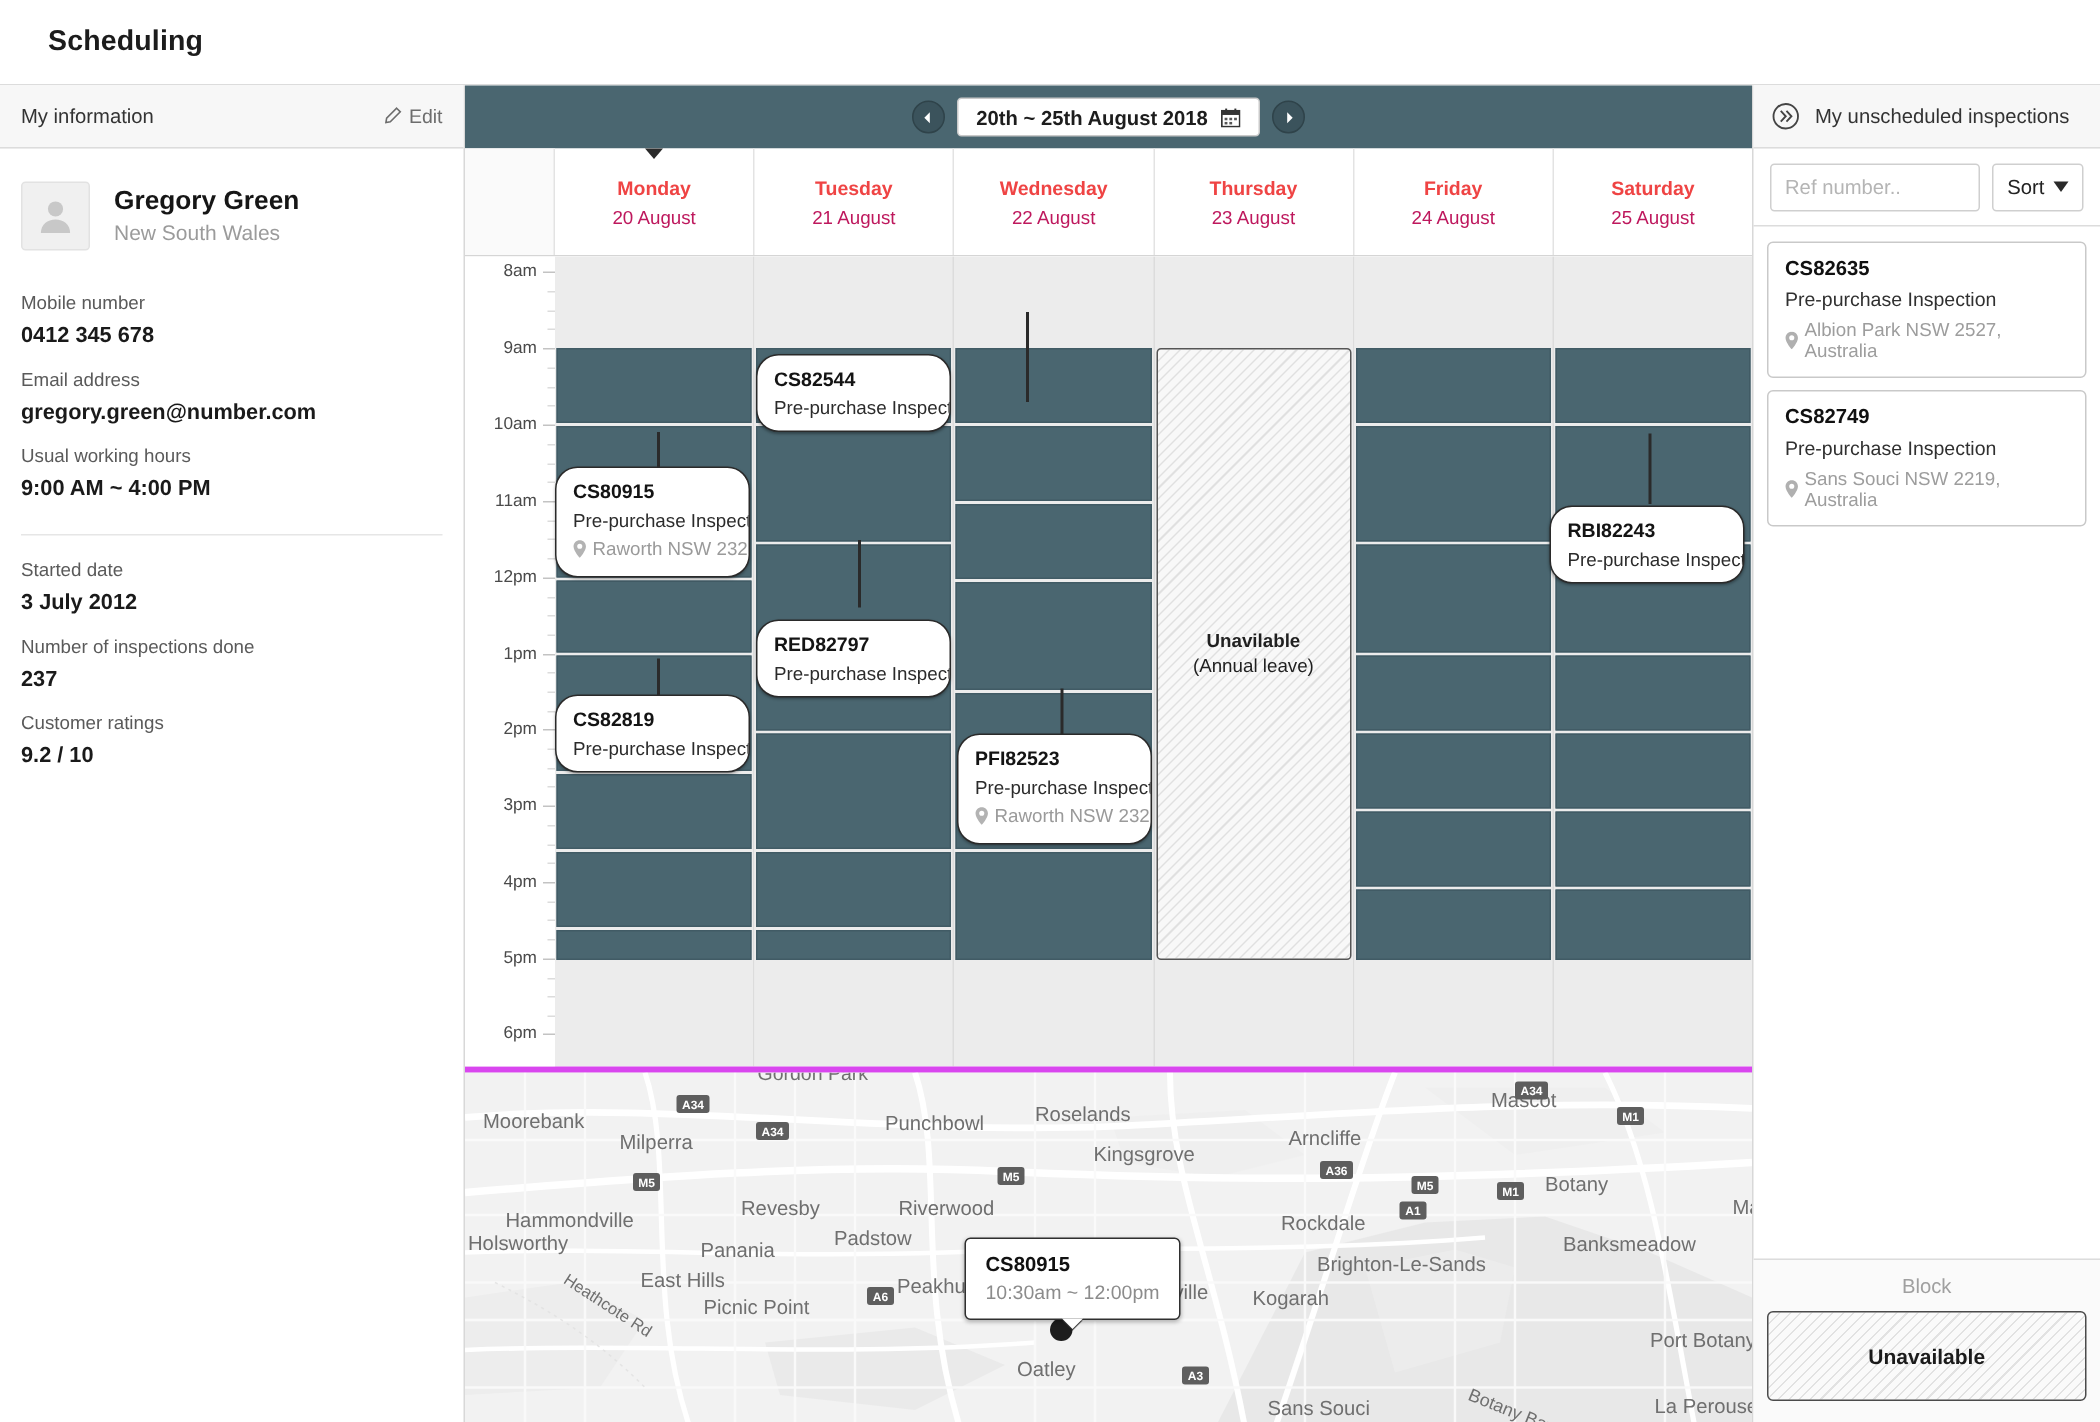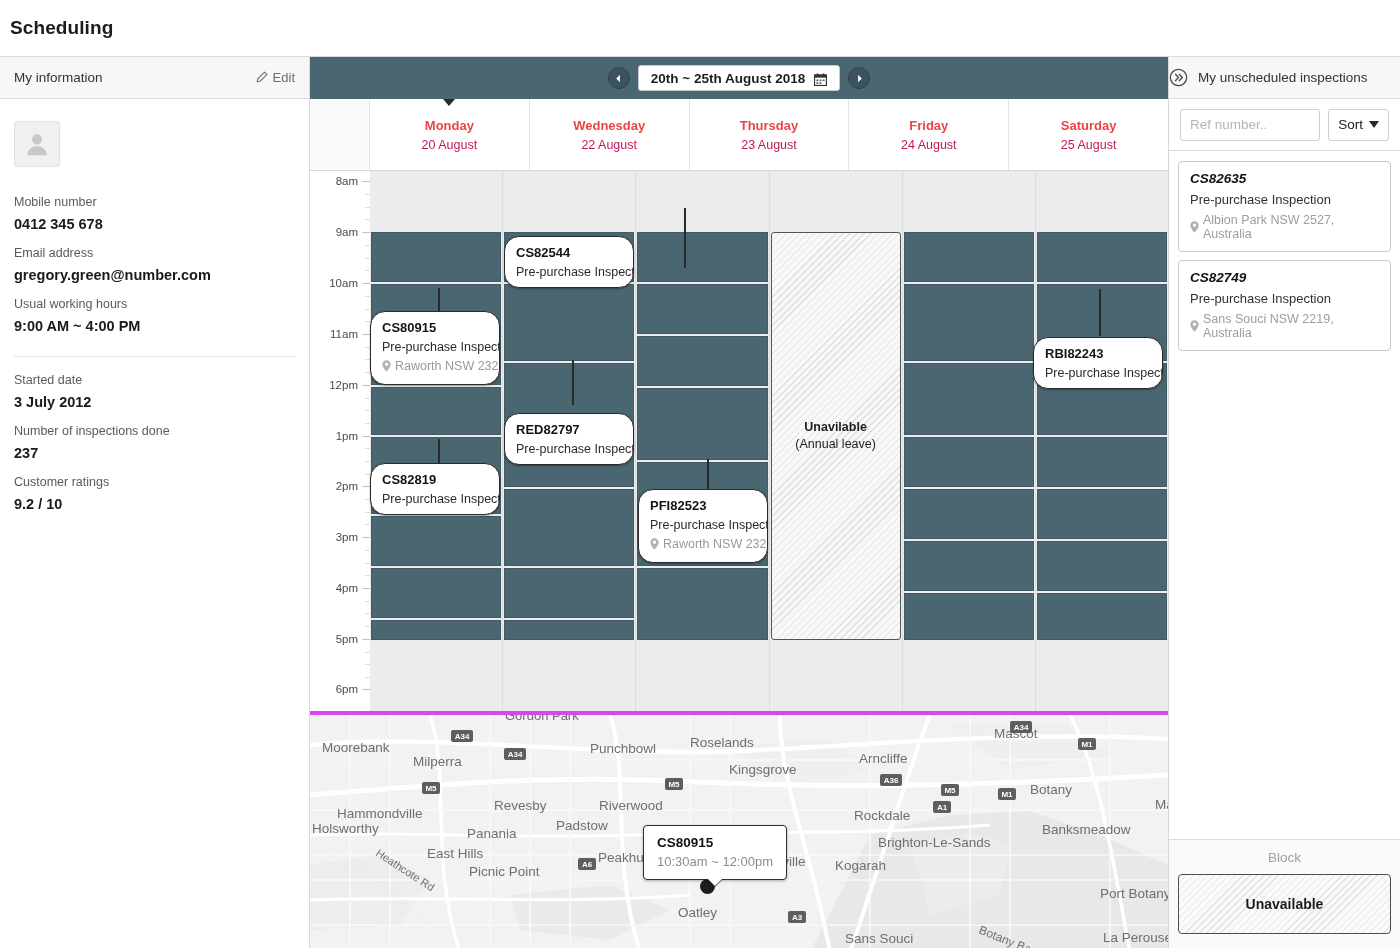--- a/index.html
+++ b/index.html
@@ -12,21 +12,21 @@
   }
   #app { position: relative; width: 1400px; height: 948px; }
 
   
   .topbar {
     position: absolute; left: 0; top: 0; width: 1400px; height: 57px;
     background: #ffffff; border-bottom: 1px solid #dcdcdc;
     display: flex; align-items: center;
   }
   .topbar-title {
-    font-size: 19px; font-weight: bold; color: #1c1c1c; padding-left: 10px;
+    font-size: 19px; font-weight: bold; color: #1c1c1c; padding-left: 32px;
     letter-spacing: .1px;
   }
 
   
   .left-pane {
     position: absolute; left: 0; top: 57px; width: 310px; height: 891px;
     background: #ffffff; border-right: 1px solid #d8d8d8;
     display: flex; flex-direction: column;
   }
   .lp-header {
@@ -164,21 +164,21 @@
   }
 
   
   .right-pane {
     position: absolute; left: 1168px; top: 57px; width: 232px; height: 891px;
     background: #ffffff; border-left: 1px solid #d8d8d8;
     display: flex; flex-direction: column;
   }
   .rp-header {
     height: 42px; background: #f7f7f7; border-bottom: 1px solid #dcdcdc;
-    display: flex; align-items: center; gap: 10px; padding: 0 0;
+    display: flex; align-items: center; gap: 10px; padding: 0 12px;
   }
   .collapse-icon { width: 19px; height: 19px; flex: 0 0 auto; cursor: pointer; }
   .rp-header-title { font-size: 13.5px; color: #333; }
   .rp-search {
     height: 52px; border-bottom: 1px solid #dcdcdc; display: flex; align-items: center;
     gap: 8px; padding: 0 11px;
   }
   .ref-input {
     flex: 1 1 auto; height: 32px; border: 1px solid #cfcfcf; border-radius: 3px;
     padding: 0 9px; font-size: 13.5px; font-family: "Liberation Sans", sans-serif; color: #333;
@@ -190,21 +190,21 @@
     display: flex; align-items: center; gap: 6px; padding: 0 9px; cursor: pointer;
     font-size: 13.5px; color: #222; font-family: "Liberation Sans", sans-serif;
   }
   .caret-dn { width: 0; height: 0; border-left: 5px solid transparent; border-right: 5px solid transparent; border-top: 7px solid #2a2a2a; }
 
   .rp-list { flex: 1 1 auto; padding: 10px 9px 0 9px; overflow: hidden; }
   .insp-card {
     border: 1px solid #c9c9c9; border-radius: 4px; background: #fff;
     padding: 9px 11px 10px 11px; margin-bottom: 8px; cursor: pointer;
   }
-  .ic-ref { font-size: 13.5px; font-weight: bold; color: #111; margin-bottom: 6px; font-style: italic; }
+  .ic-ref { font-size: 13.5px; font-weight: bold; color: #111; margin-bottom: 6px; }
   .ic-type { font-size: 13px; color: #303030; margin-bottom: 6px; }
   .ic-loc { font-size: 12.5px; color: #9d9d9d; display: flex; align-items: center; gap: 4px; }
 
   .rp-block {
     border-top: 1px solid #dcdcdc; padding: 10px 9px 14px 9px; background: #fafafa;
   }
   .rp-block-title { font-size: 13.5px; color: #a0a0a0; text-align: center; margin-bottom: 9px; }
   .rp-block-chip {
     height: 60px; border: 1px solid #4b4b4b; border-radius: 4px;
     background-color: #f7f7f7;
@@ -235,20 +235,24 @@
       </div>
     </div>
 
     <div class="lp-body">
       <div class="profile-row">
         <div class="avatar">
           <svg viewBox="0 0 32 32" width="30" height="30">
             <circle cx="16" cy="11" r="5.4" fill="#c8c8c8"></circle>
             <path d="M5.6 28c0-6.0 4.7-9.6 10.4-9.6S26.4 22 26.4 28z" fill="#c8c8c8"></path>
           </svg>
+        </div>
+        <div>
+          <div class="profile-name">Gregory Green</div>
+          <div class="profile-sub">New South Wales</div>
         </div>
       </div>
 
       <div class="field">
         <div class="field-label">Mobile number</div>
         <div class="field-value">0412 345 678</div>
       </div>
       <div class="field">
         <div class="field-label">Email address</div>
         <div class="field-value">gregory.green@number.com</div>
@@ -305,20 +309,24 @@
           </svg>
       </div>
     </div>
 
     <div class="day-header-row">
       <div class="time-gutter-head"></div>
       <div class="day-head">
         <div class="today-caret"></div>
         <div class="day-name">Monday</div>
         <div class="day-date">20 August</div>
+      </div>
+      <div class="day-head">
+        <div class="day-name">Tuesday</div>
+        <div class="day-date">21 August</div>
       </div>
       <div class="day-head">
         <div class="day-name">Wednesday</div>
         <div class="day-date">22 August</div>
       </div>
       <div class="day-head">
         <div class="day-name">Thursday</div>
         <div class="day-date">23 August</div>
       </div>
       <div class="day-head">

